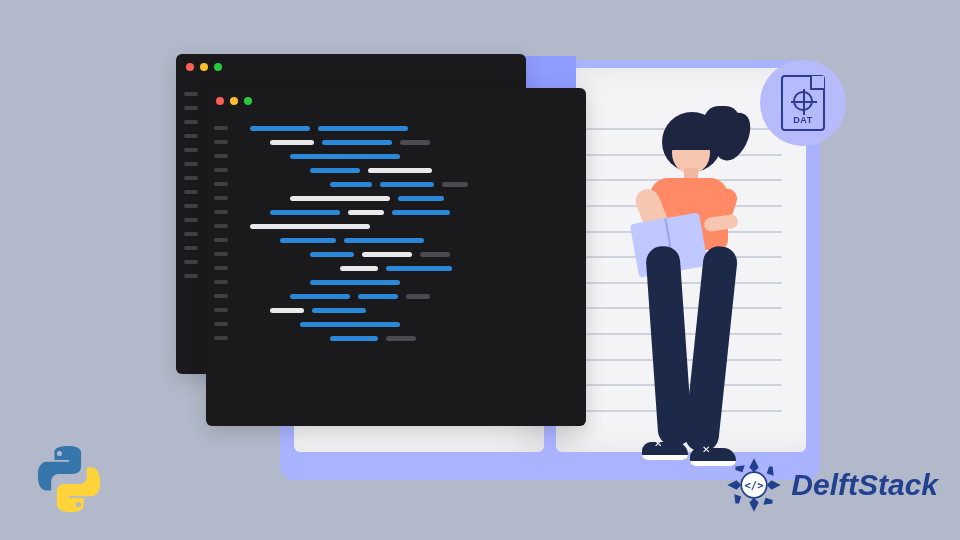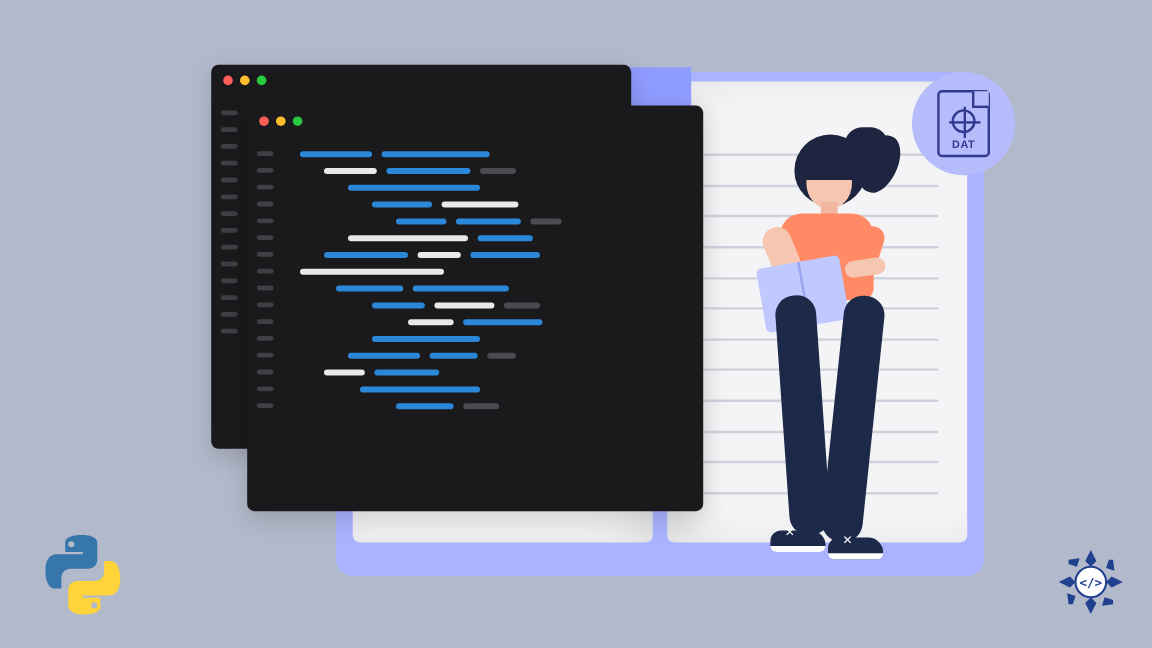--- a/index.html
+++ b/index.html
@@ -594,13 +594,14 @@
         <polygon points="4,50 20,42 28,50 20,58"></polygon>
         <polygon points="82,18 84,34 72,30 76,18"></polygon>
         <polygon points="82,82 66,84 70,72 82,76"></polygon>
         <polygon points="18,82 16,66 28,70 24,82"></polygon>
         <polygon points="18,18 34,16 30,28 18,24"></polygon>
       </g>
       <circle cx="50" cy="50" r="22" fill="#fff" stroke="#21408f" stroke-width="3"></circle>
       <text x="50" y="57" text-anchor="middle" font-size="18" font-family="monospace" fill="#21408f" font-weight="bold">&lt;/&gt;</text>
     </svg>
   </div>
+  <div class="ds-text">DelftStack</div>
 </div>
 
 </body></html>

